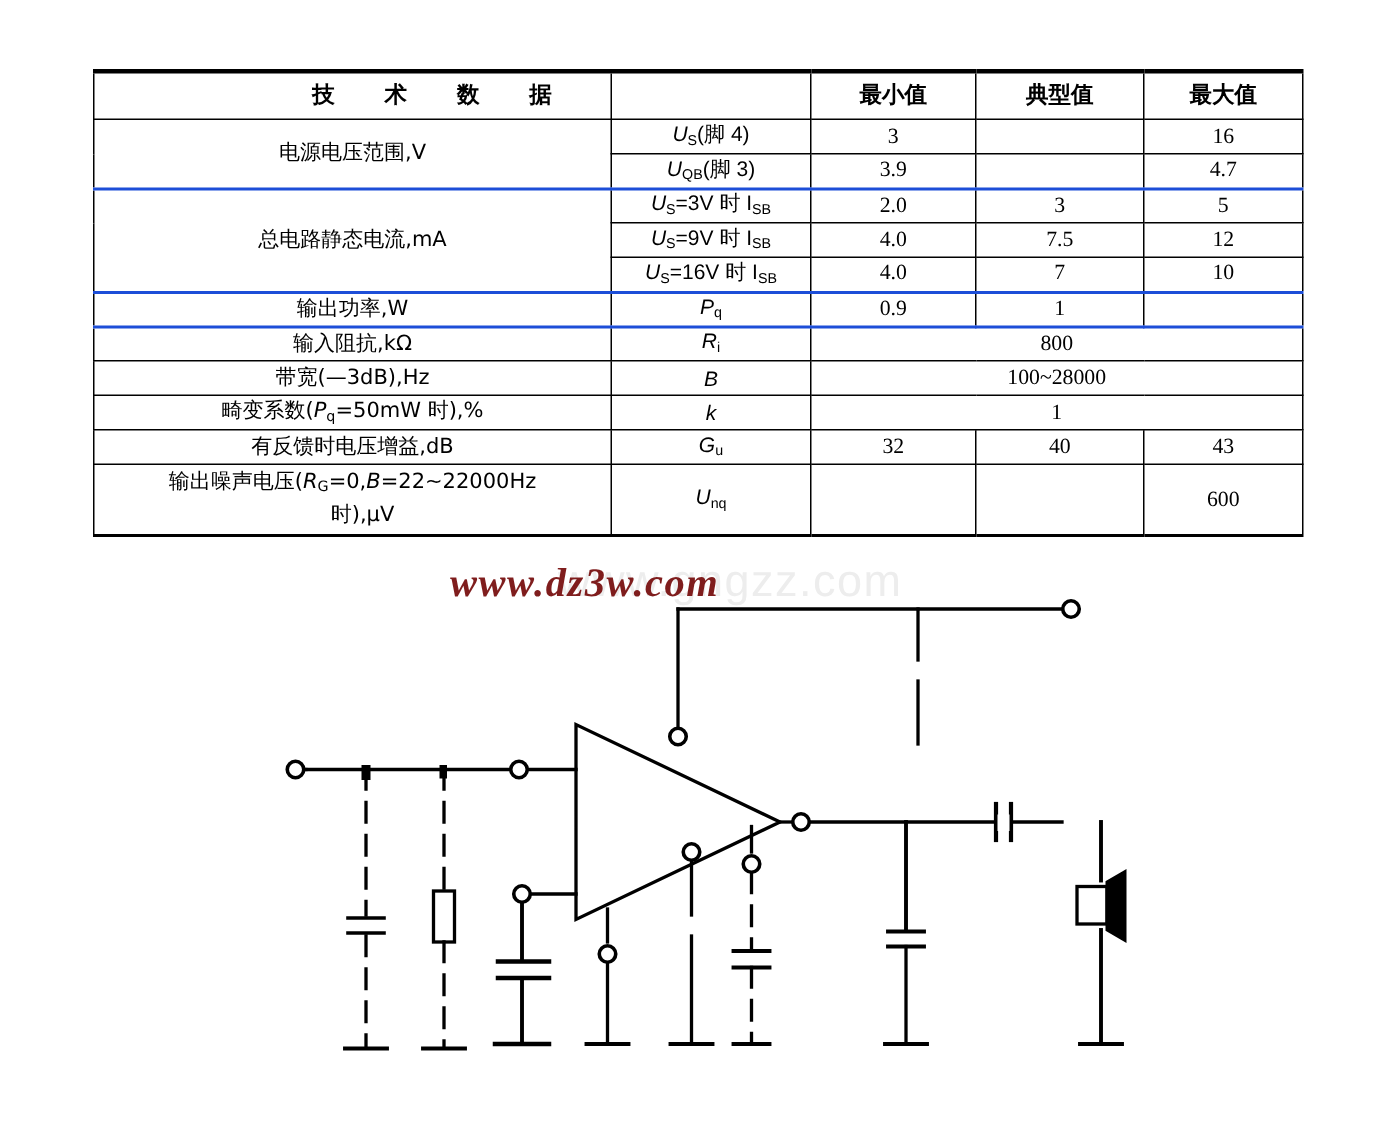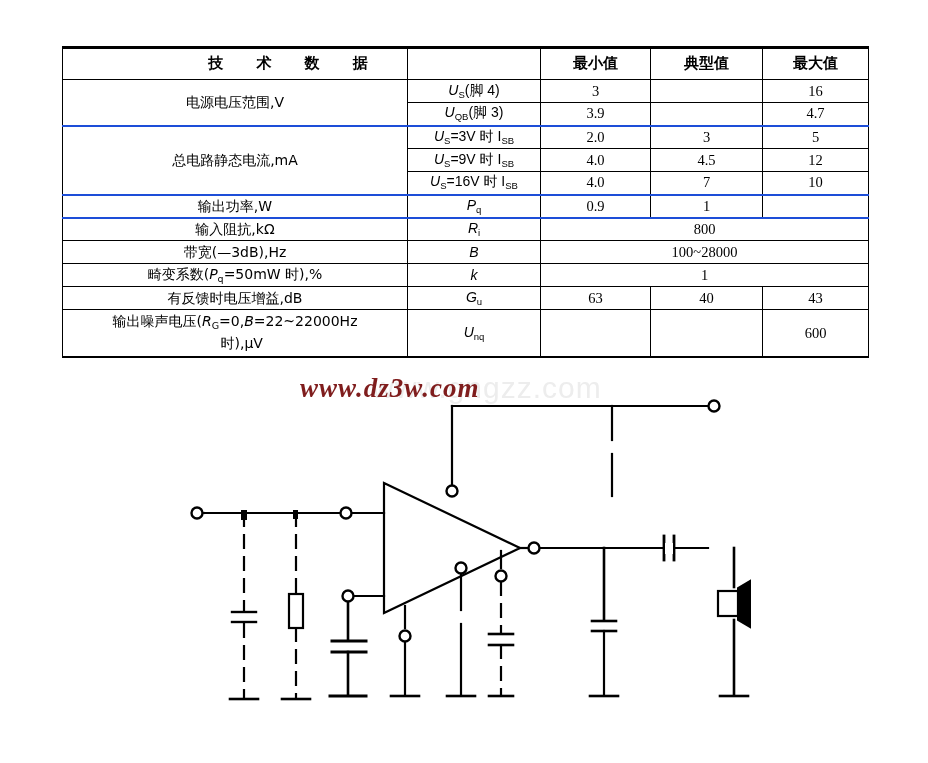--- a/index.html
+++ b/index.html
@@ -131,21 +131,21 @@
       <tr class="r23">
         <td class="c-name rowname" rowspan="3">总电路静态电流,mA</td>
         <td class="symcell"><i>U</i><sub>S</sub>=3V 时 I<sub>SB</sub></td>
         <td class="valcell">2.0</td>
         <td class="valcell">3</td>
         <td class="valcell">5</td>
       </tr>
       <tr class="r23">
         <td class="symcell"><i>U</i><sub>S</sub>=9V 时 I<sub>SB</sub></td>
         <td class="valcell">4.0</td>
-        <td class="valcell">4.5</td>
+        <td class="valcell">7.5</td>
         <td class="valcell">12</td>
       </tr>
       <tr class="r23 thick-bottom-thin">
         <td class="symcell"><i>U</i><sub>S</sub>=16V 时 I<sub>SB</sub></td>
         <td class="valcell">4.0</td>
         <td class="valcell">7</td>
         <td class="valcell">10</td>
       </tr>
 
       <tr class="r23 thick-bottom-thin">
@@ -170,21 +170,21 @@
 
       <tr class="r23">
         <td class="c-name rowname">畸变系数(<i>P</i><sub>q</sub>=50mW 时),%</td>
         <td class="symcell"><i>k</i></td>
         <td class="valcell" colspan="3">1</td>
       </tr>
 
       <tr class="r23">
         <td class="c-name rowname">有反馈时电压增益,dB</td>
         <td class="symcell"><i>G</i><sub>u</sub></td>
-        <td class="valcell">63</td>
+        <td class="valcell">32</td>
         <td class="valcell">40</td>
         <td class="valcell">43</td>
       </tr>
 
       <tr>
         <td class="c-name rowname thick-bottom" style="height:46px;line-height:1.55;">
           输出噪声电压(<i>R</i><sub>G</sub>=0,<i>B</i>=22~22000Hz<br>&nbsp;&nbsp;&nbsp;时),μV
         </td>
         <td class="symcell thick-bottom"><i>U</i><sub>nq</sub></td>
         <td class="valcell thick-bottom"></td>

